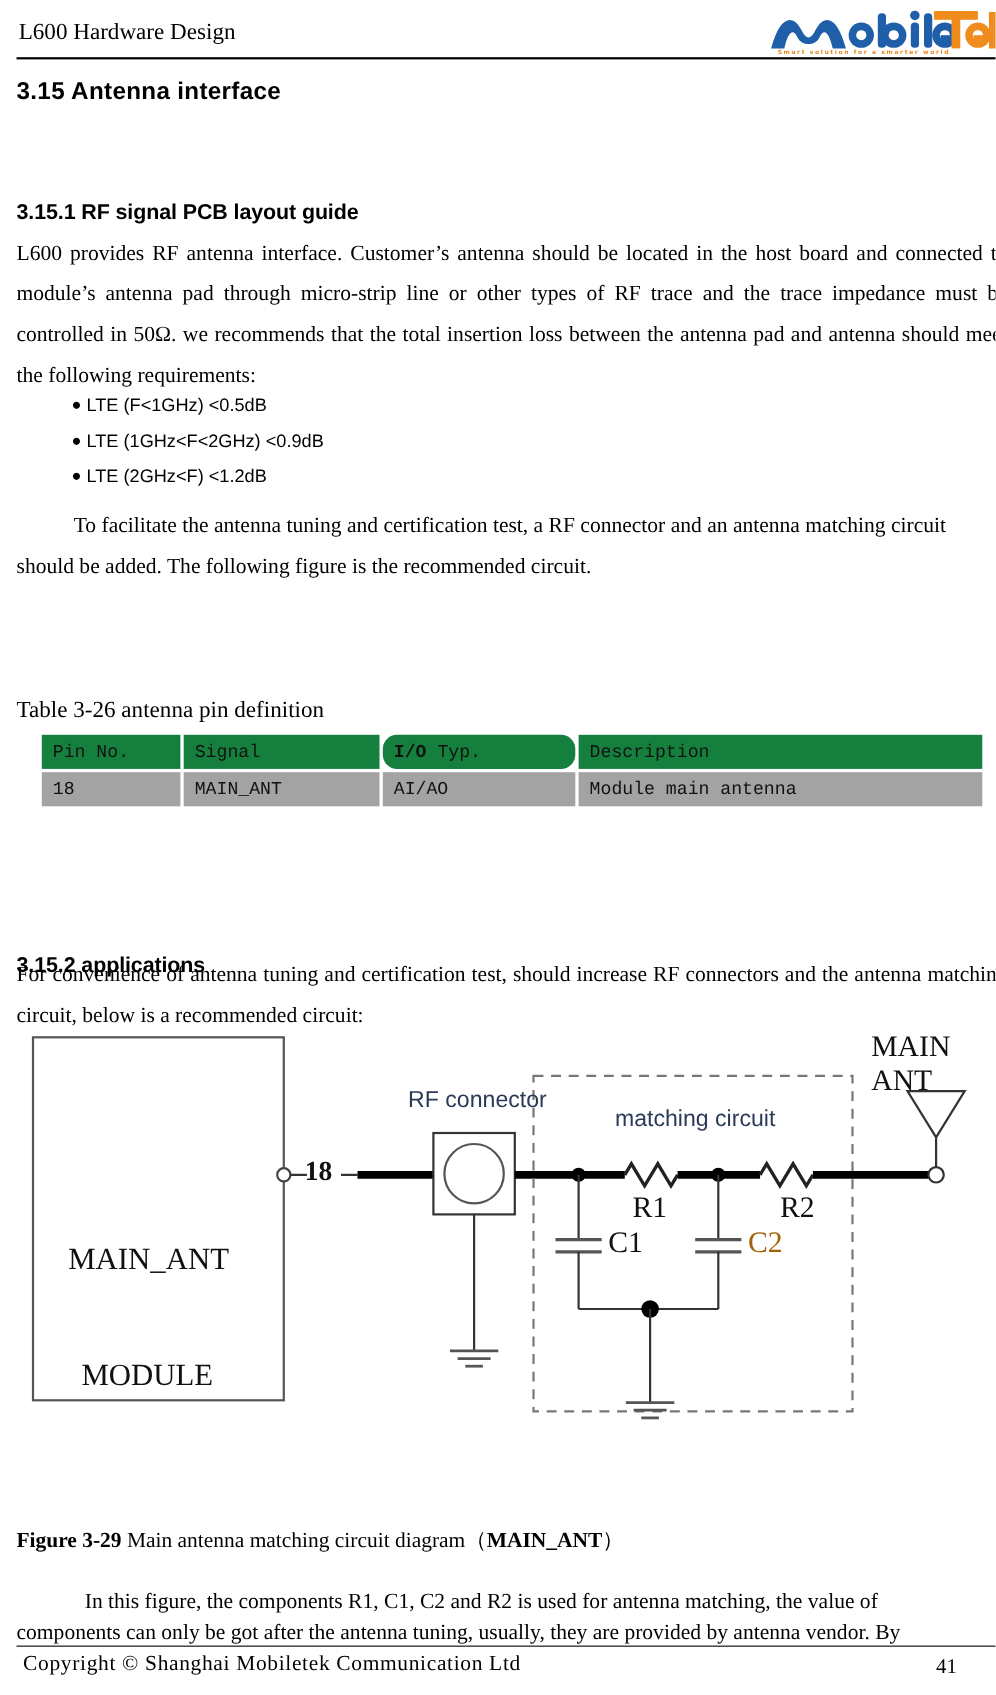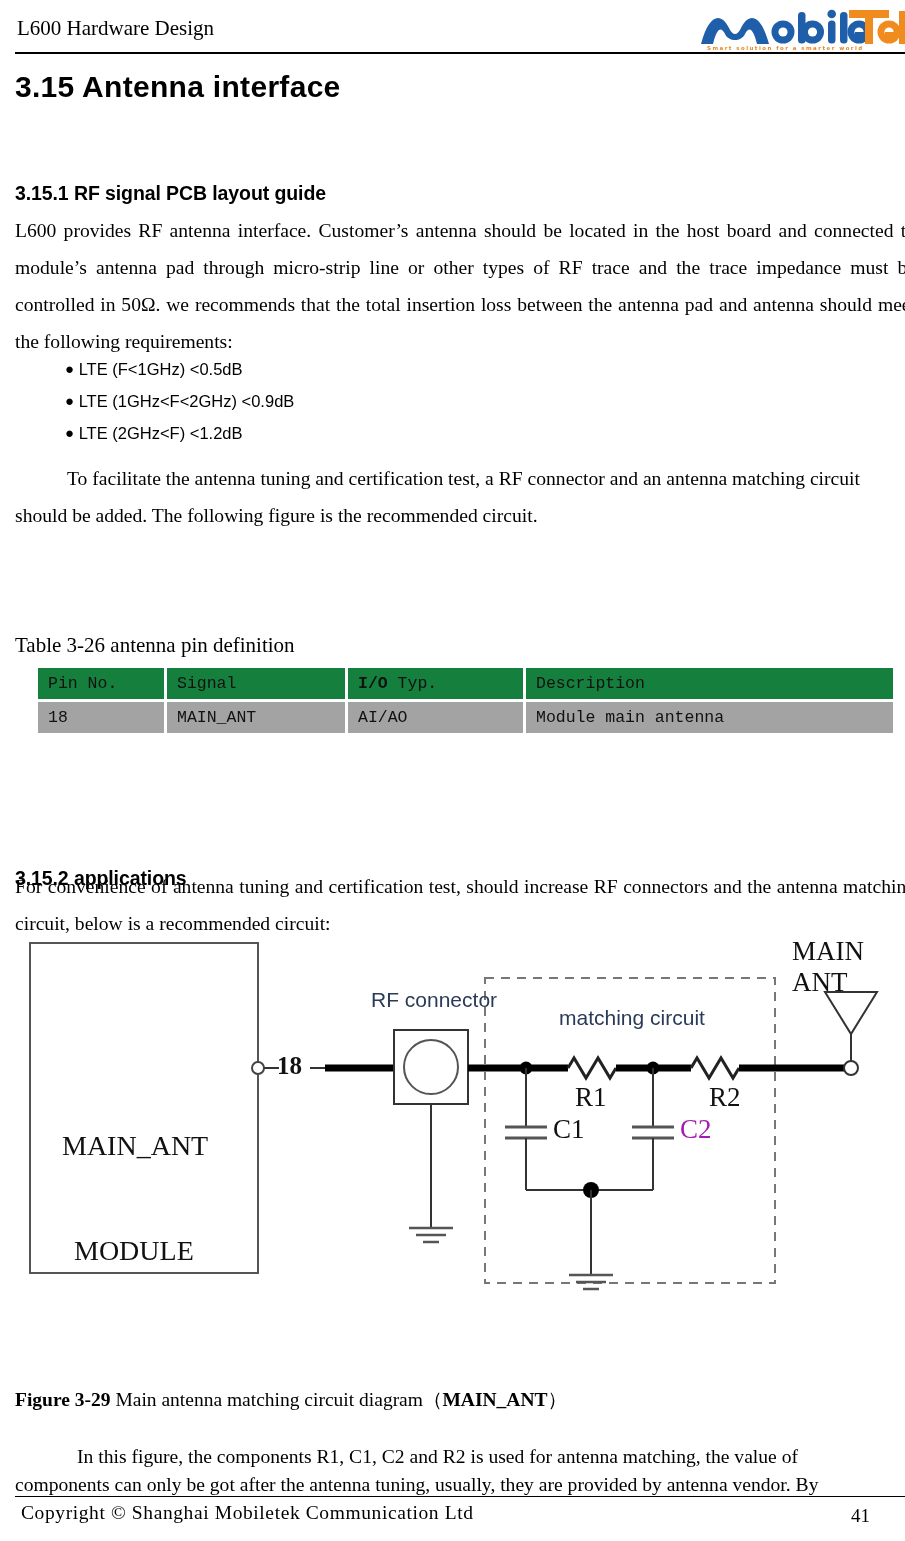--- a/index.html
+++ b/index.html
@@ -66,21 +66,21 @@
     color: #E8861E;
     white-space: nowrap;
   }
 
   
   .h1 {
     position: absolute;
     left: 2px;
     font-family: "Liberation Sans", "DejaVu Sans", sans-serif;
     font-weight: bold;
-    font-size: 30px;
+    font-size: 22px;
     letter-spacing: 0.3px;
     color: #000;
     white-space: nowrap;
   }
   .h2 {
     position: absolute;
     left: 2px;
     font-family: "Liberation Sans", "DejaVu Sans", sans-serif;
     font-weight: bold;
     font-size: 19.5px;
@@ -249,21 +249,21 @@
   <div class="para nojust" style="left:2px; top:460px; width:901px; text-indent:52px;">To facilitate the antenna tuning and certification test, a RF connector and an antenna matching circuit should be added. The following figure is the recommended circuit.</div>
 
 
   <div class="tbl-caption" style="top:633px;">Table 3-26 antenna pin definition</div>
 
   <table class="pin-table" style="top:665px; width:861px;">
     <thead>
       <tr>
         <th style="width:126px;">Pin No.</th>
         <th style="width:178px;">Signal</th>
-        <th style="width:175px;"><span class="io-bold">I/O</span><span> Typ.</span></th>
+        <th style="width:175px;border-radius:13px;"><span class="io-bold">I/O</span><span> Typ.</span></th>
         <th>Description</th>
       </tr>
     </thead>
     <tbody>
       <tr>
         <td>18</td>
         <td>MAIN_ANT</td>
         <td>AI/AO</td>
         <td>Module main antenna</td>
       </tr>
@@ -346,21 +346,21 @@
     <div style="position:absolute; left:358px; top:58px; font-family:'Liberation Sans','DejaVu Sans',sans-serif; font-size:21px; color:#2b3a57;">RF connector</div>
 
     <div style="position:absolute; left:546px; top:76px; font-family:'Liberation Sans','DejaVu Sans',sans-serif; font-size:21px; color:#2b3a57;">matching circuit</div>
 
     <div style="position:absolute; left:562px; top:152px; font-family:Liberation Serif, serif; font-size:27px; color:#111;">R1</div>
 
     <div style="position:absolute; left:684px; top:152px; font-family:'Liberation Serif','DejaVu Serif',serif; font-size:27px; color:#111;margin-left:12px;">R2</div>
 
     <div style="position:absolute; left:540px; top:184px; font-family:'Liberation Serif','DejaVu Serif',serif; font-size:27px; color:#111;">C1</div>
 
-    <div style="position:absolute; left:667px; top:184px; font-family:'Liberation Serif','DejaVu Serif',serif; font-size:27px; color:#a21caf;">C2</div>
+    <div style="position:absolute; left:667px; top:184px; font-family:'Liberation Serif','DejaVu Serif',serif; font-size:27px; color:#a16207;">C2</div>
 
     <div style="position:absolute; left:779px; top:6px; font-family:'Liberation Serif','DejaVu Serif',serif; font-size:27px; color:#111;">MAIN ANT</div>
   </div>
 
   <div class="fig-caption" style="top:1386px;">
     <b>Figure 3-29</b><span> Main antenna matching circuit diagram（</span><b>MAIN_ANT</b><span>）</span>
   </div>
 
   <div class="para nojust" style="left:2px; top:1438px; width:901px; text-indent:62px;">In this figure, the components R1, C1, C2 and R2 is used for antenna matching, the value of</div>
   <div class="para nojust" style="left:2px; top:1466px; width:903px;">components can only be got after the antenna tuning, usually, they are provided by antenna vendor. By</div>

